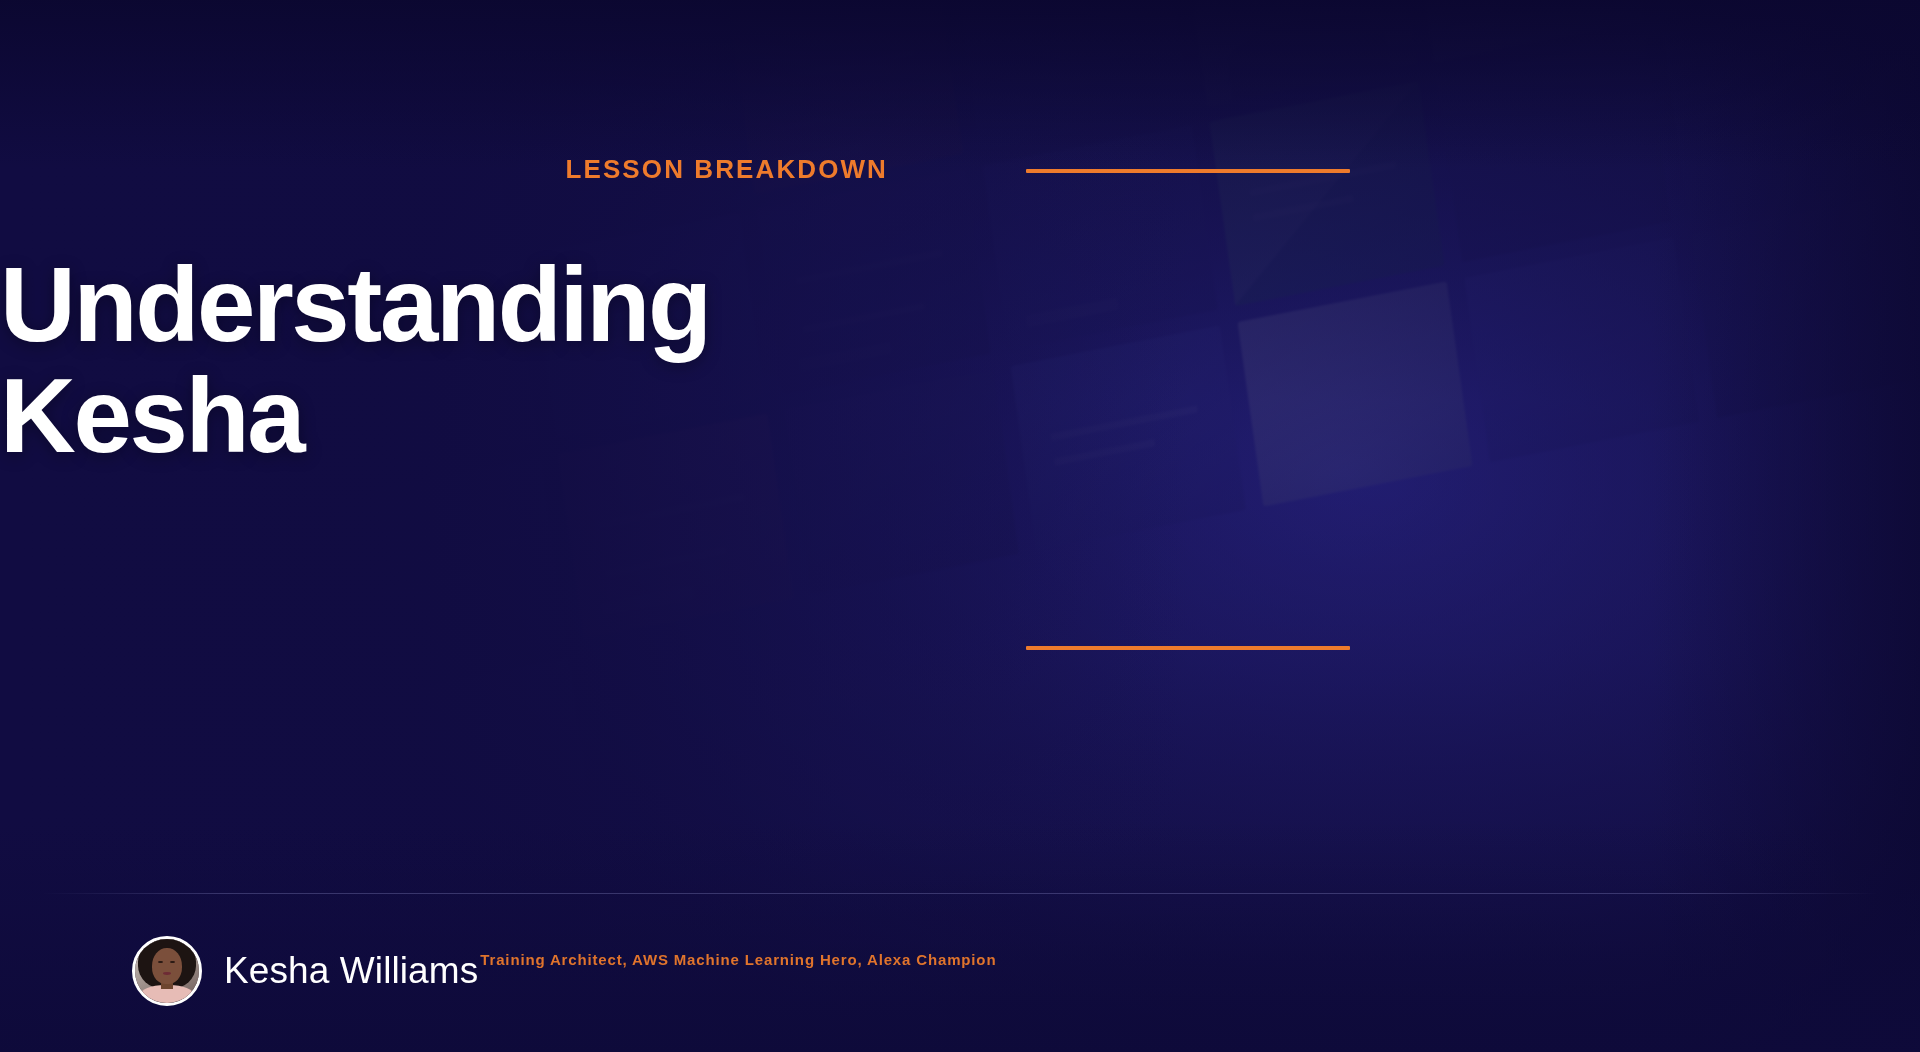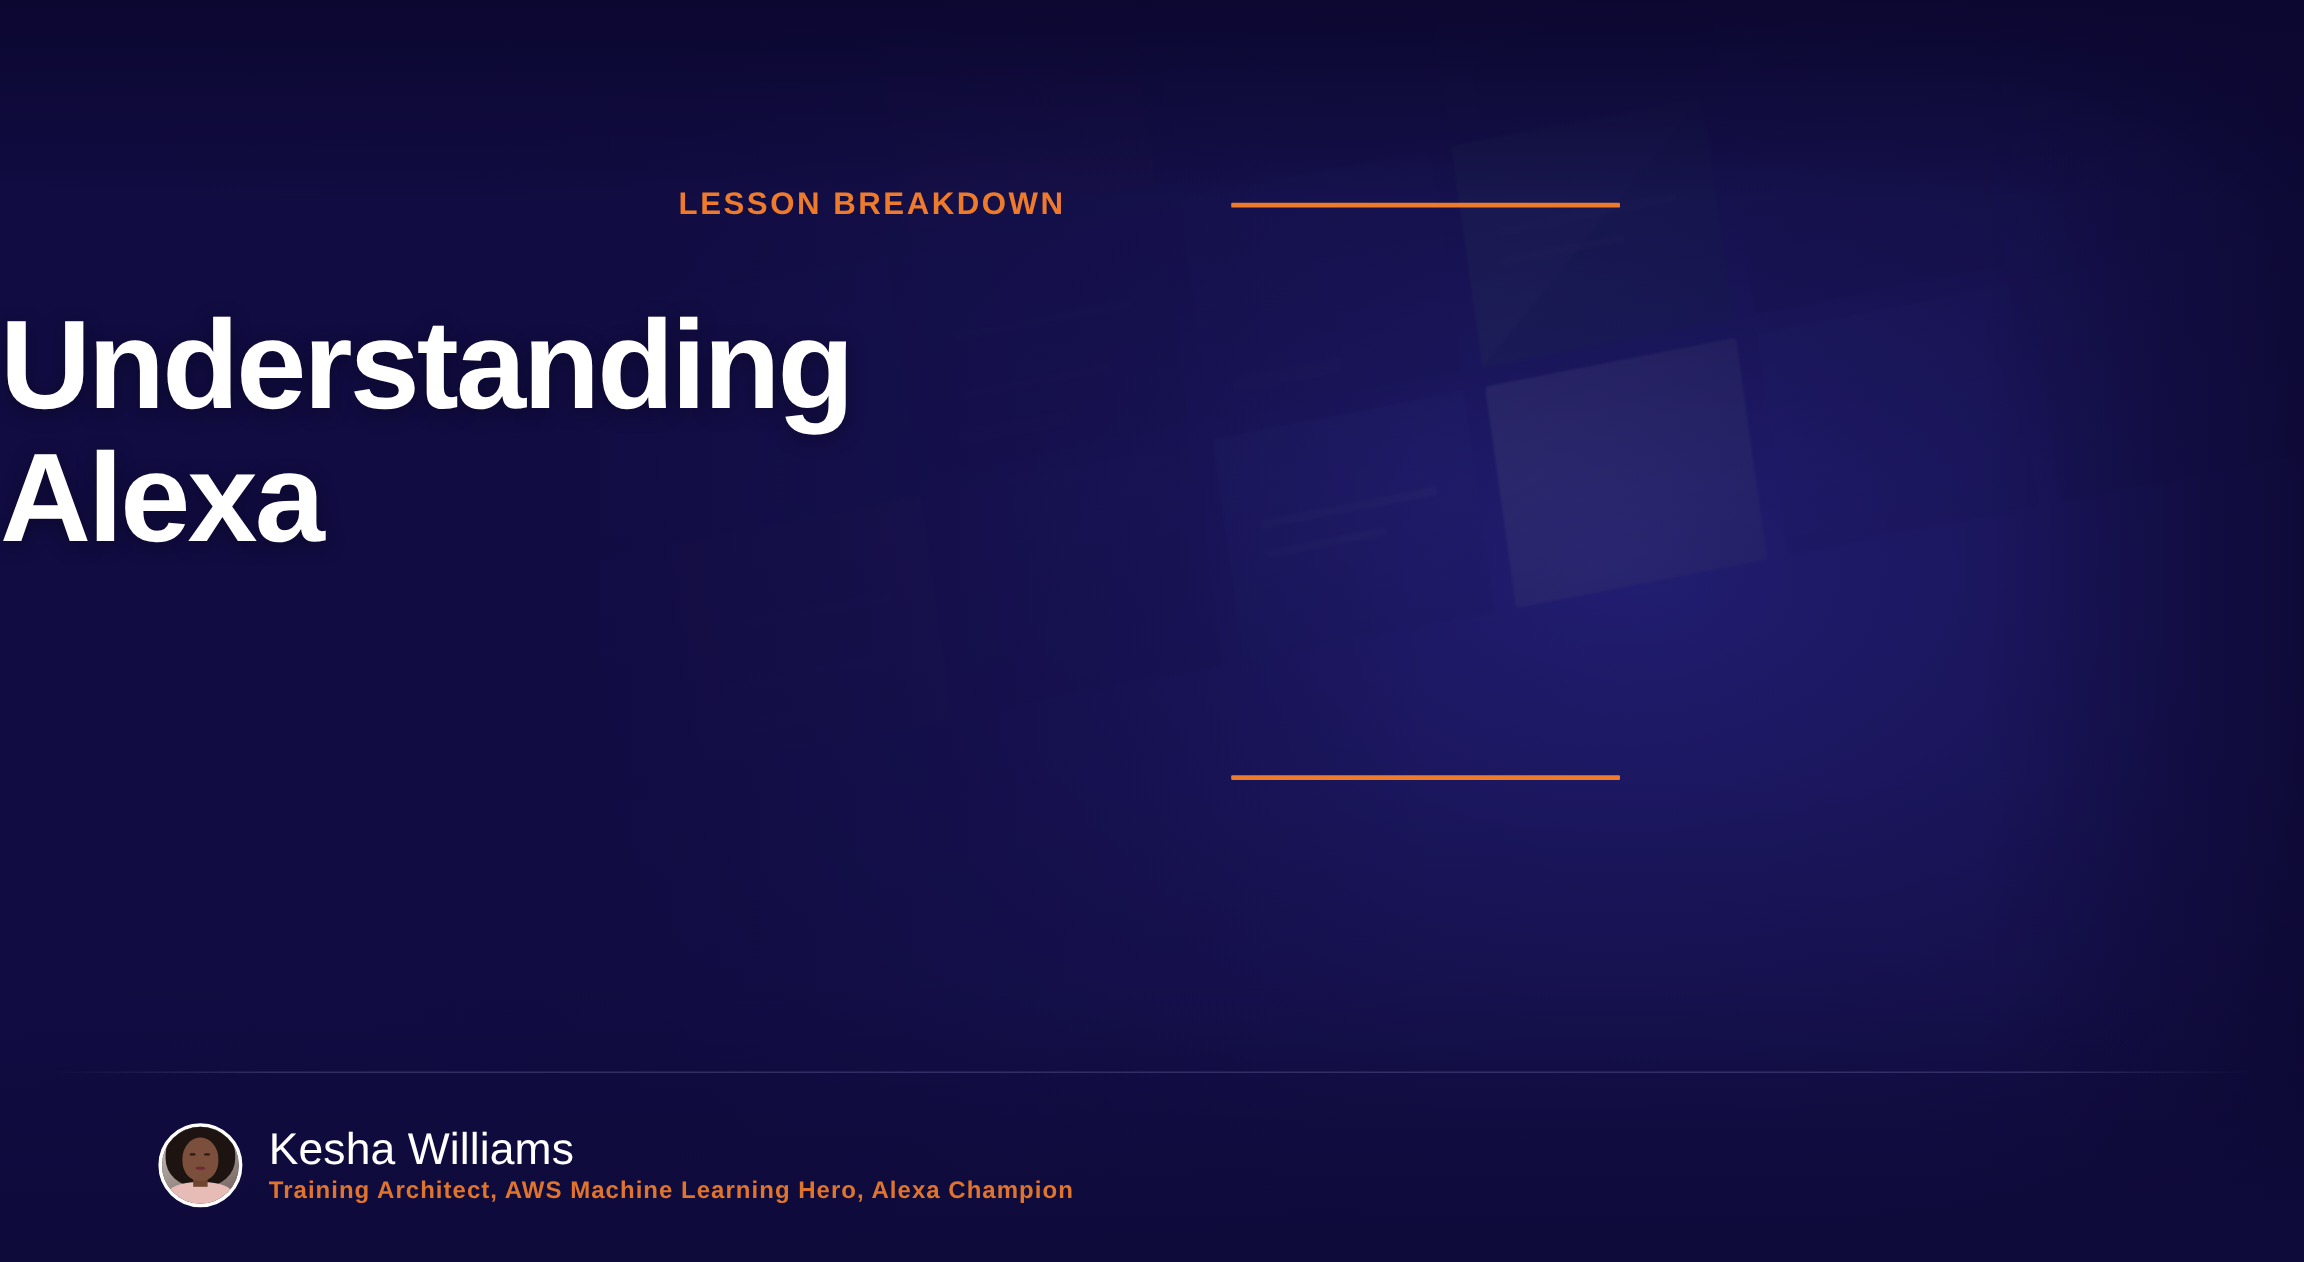--- a/index.html
+++ b/index.html
@@ -221,31 +221,31 @@
     width:84%; height:34%;
     border-radius:46% 46% 0 0;
     background:#e7bcb6;
   }
   .avatar .av-neck {
     position:absolute; left:40%; bottom:22%;
     width:20%; height:16%;
     background:#6e452f;
   }
 
-  .footer-text { display:flex; flex-direction:column; gap:2px; }
+  .footer-text { display:flex; flex-direction:row; gap:2px; }
   .speaker-name {
     color:#ffffff;
     font-size:37px;
     font-weight:normal;
     line-height:1.1;
     letter-spacing:0.1px;
   }
   .speaker-role {
     color:#e0742c;
-    font-size:20px;
+    font-size:15px;
     font-weight:bold;
     letter-spacing:0.85px;
     line-height:1.2;
   }
 </style>
 </head>
 <body>
 
 <div class="slide">
 
@@ -407,21 +407,21 @@
   <div class="mosaic-tint"></div>
   <div class="vignette-left"></div>
   <div class="vignette-edges"></div>
 
   <div class="content">
 
     <div class="eyebrow">LESSON BREAKDOWN</div>
 
     <div class="title-block">
       <span class="title-line">Understanding</span>
-      <span class="title-line">Alexa</span>
+      <span class="title-line">Kesha</span>
     </div>
 
     <div class="accent-rule top"></div>
     <div class="accent-rule bottom"></div>
 
     <div class="footer-divider"></div>
 
     <div class="footer">
       <div class="avatar">
         <div class="av-bg"></div>

